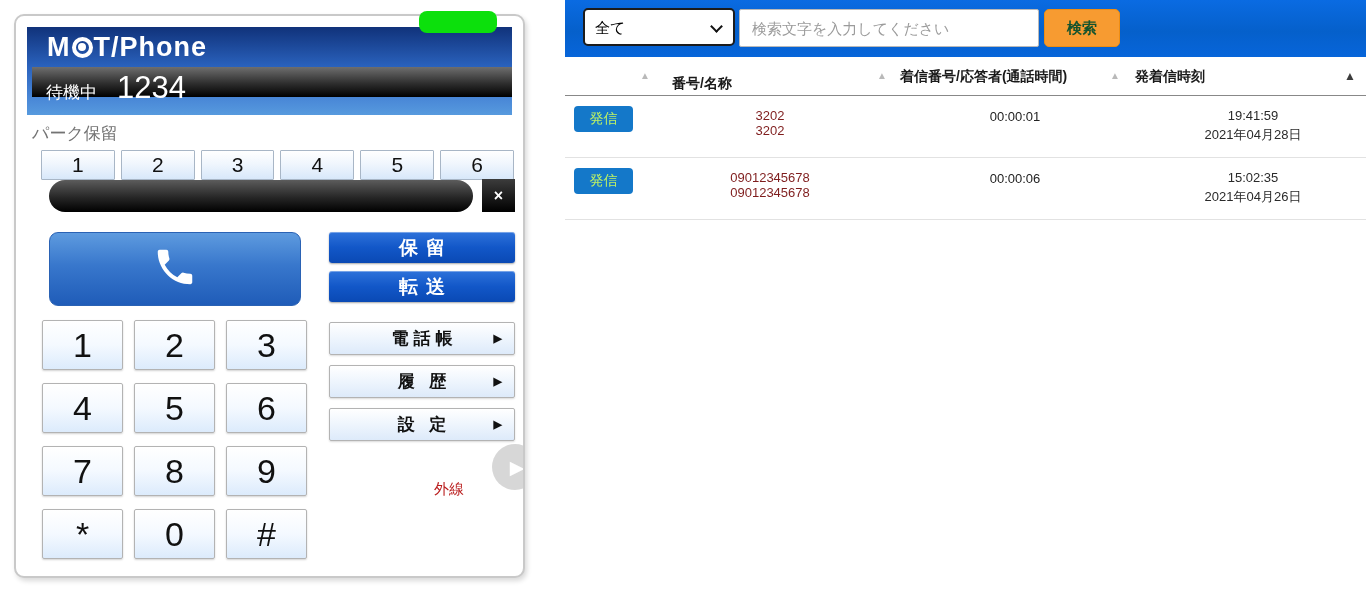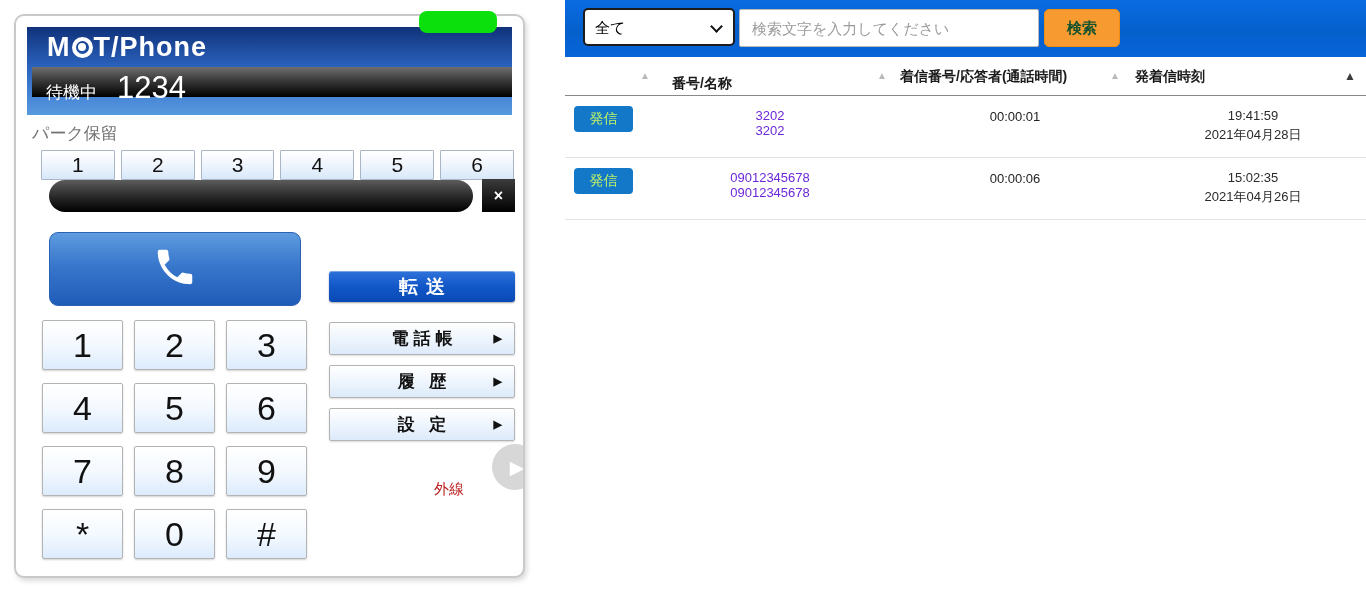--- a/index.html
+++ b/index.html
@@ -132,21 +132,21 @@
 
   .row{
     display:grid; grid-template-columns:85px 240px 250px 1fr;
     border-bottom:1px solid #e2e2e2; padding:10px 0 13px;
   }
   .badge-cell{ padding-left:9px; }
   .badge{
     width:59px; height:26px; background:#1478c9; border-radius:4px;
     color:#bef264; font-size:14px; display:flex; align-items:center; justify-content:center; cursor:pointer;
   }
-  .num-cell{ text-align:center; font-size:13px; line-height:15px; color:#6d28d9; padding-top:2px; }
+  .num-cell{ text-align:center; font-size:13px; line-height:15px; color:#7f1d1d; padding-top:2px; }
   .dur-cell{ text-align:center; font-size:13px; color:#222; padding-top:3px; }
   .dt-cell{ text-align:center; font-size:13px; color:#2a2a2a; padding-top:2px; }
   .dt-cell .date-line{ margin-top:3px; }
 </style>
 </head>
 <body>
 
 <div class="phone-panel">
   <div class="phone-header">
     <div class="logo-row">
@@ -177,20 +177,21 @@
       <span>×</span>
     </div>
 
   <div class="call-btn">
     <span>
       <svg width="46" height="46" viewBox="0 0 24 24">
           <path fill="#ffffff" d="M6.62 10.79c1.44 2.83 3.76 5.14 6.59 6.59l2.2-2.2c.27-.27.67-.36 1.02-.24 1.12.37 2.33.57 3.57.57.55 0 1 .45 1 1V20c0 .55-.45 1-1 1-9.39 0-17-7.61-17-17 0-.55.45-1 1-1h3.5c.55 0 1 .45 1 1 0 1.25.2 2.45.57 3.57.11.35.03.74-.25 1.02l-2.2 2.2z"></path>
         </svg>
     </span>
   </div>
+  <div class="blue-btn hold-btn">保留</div>
   <div class="blue-btn transfer-btn">転送</div>
 
   <div class="dial-grid">
     <div class="dial-btn">1</div>
     <div class="dial-btn">2</div>
     <div class="dial-btn">3</div>
     <div class="dial-btn">4</div>
     <div class="dial-btn">5</div>
     <div class="dial-btn">6</div>
     <div class="dial-btn">7</div>

